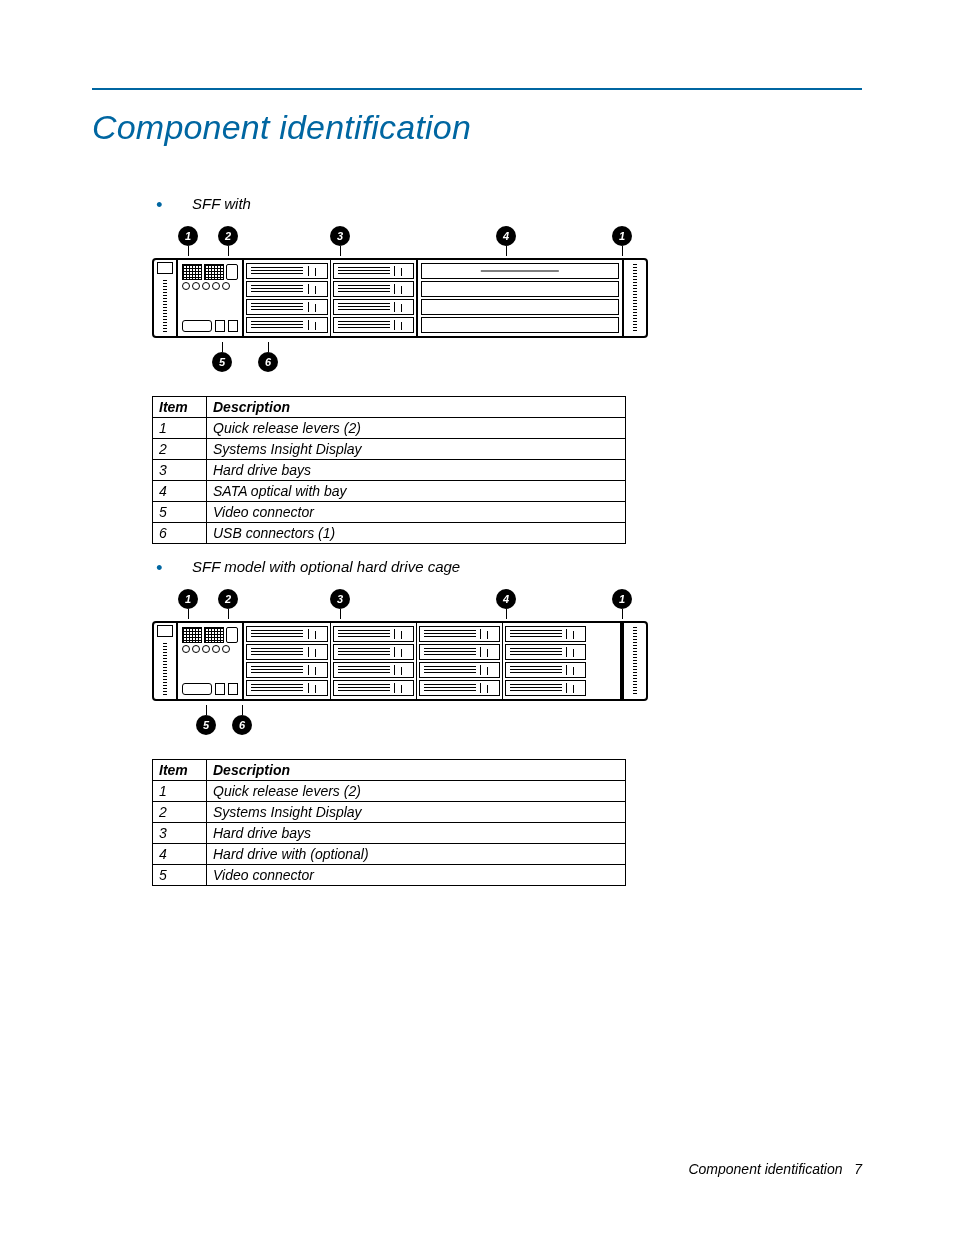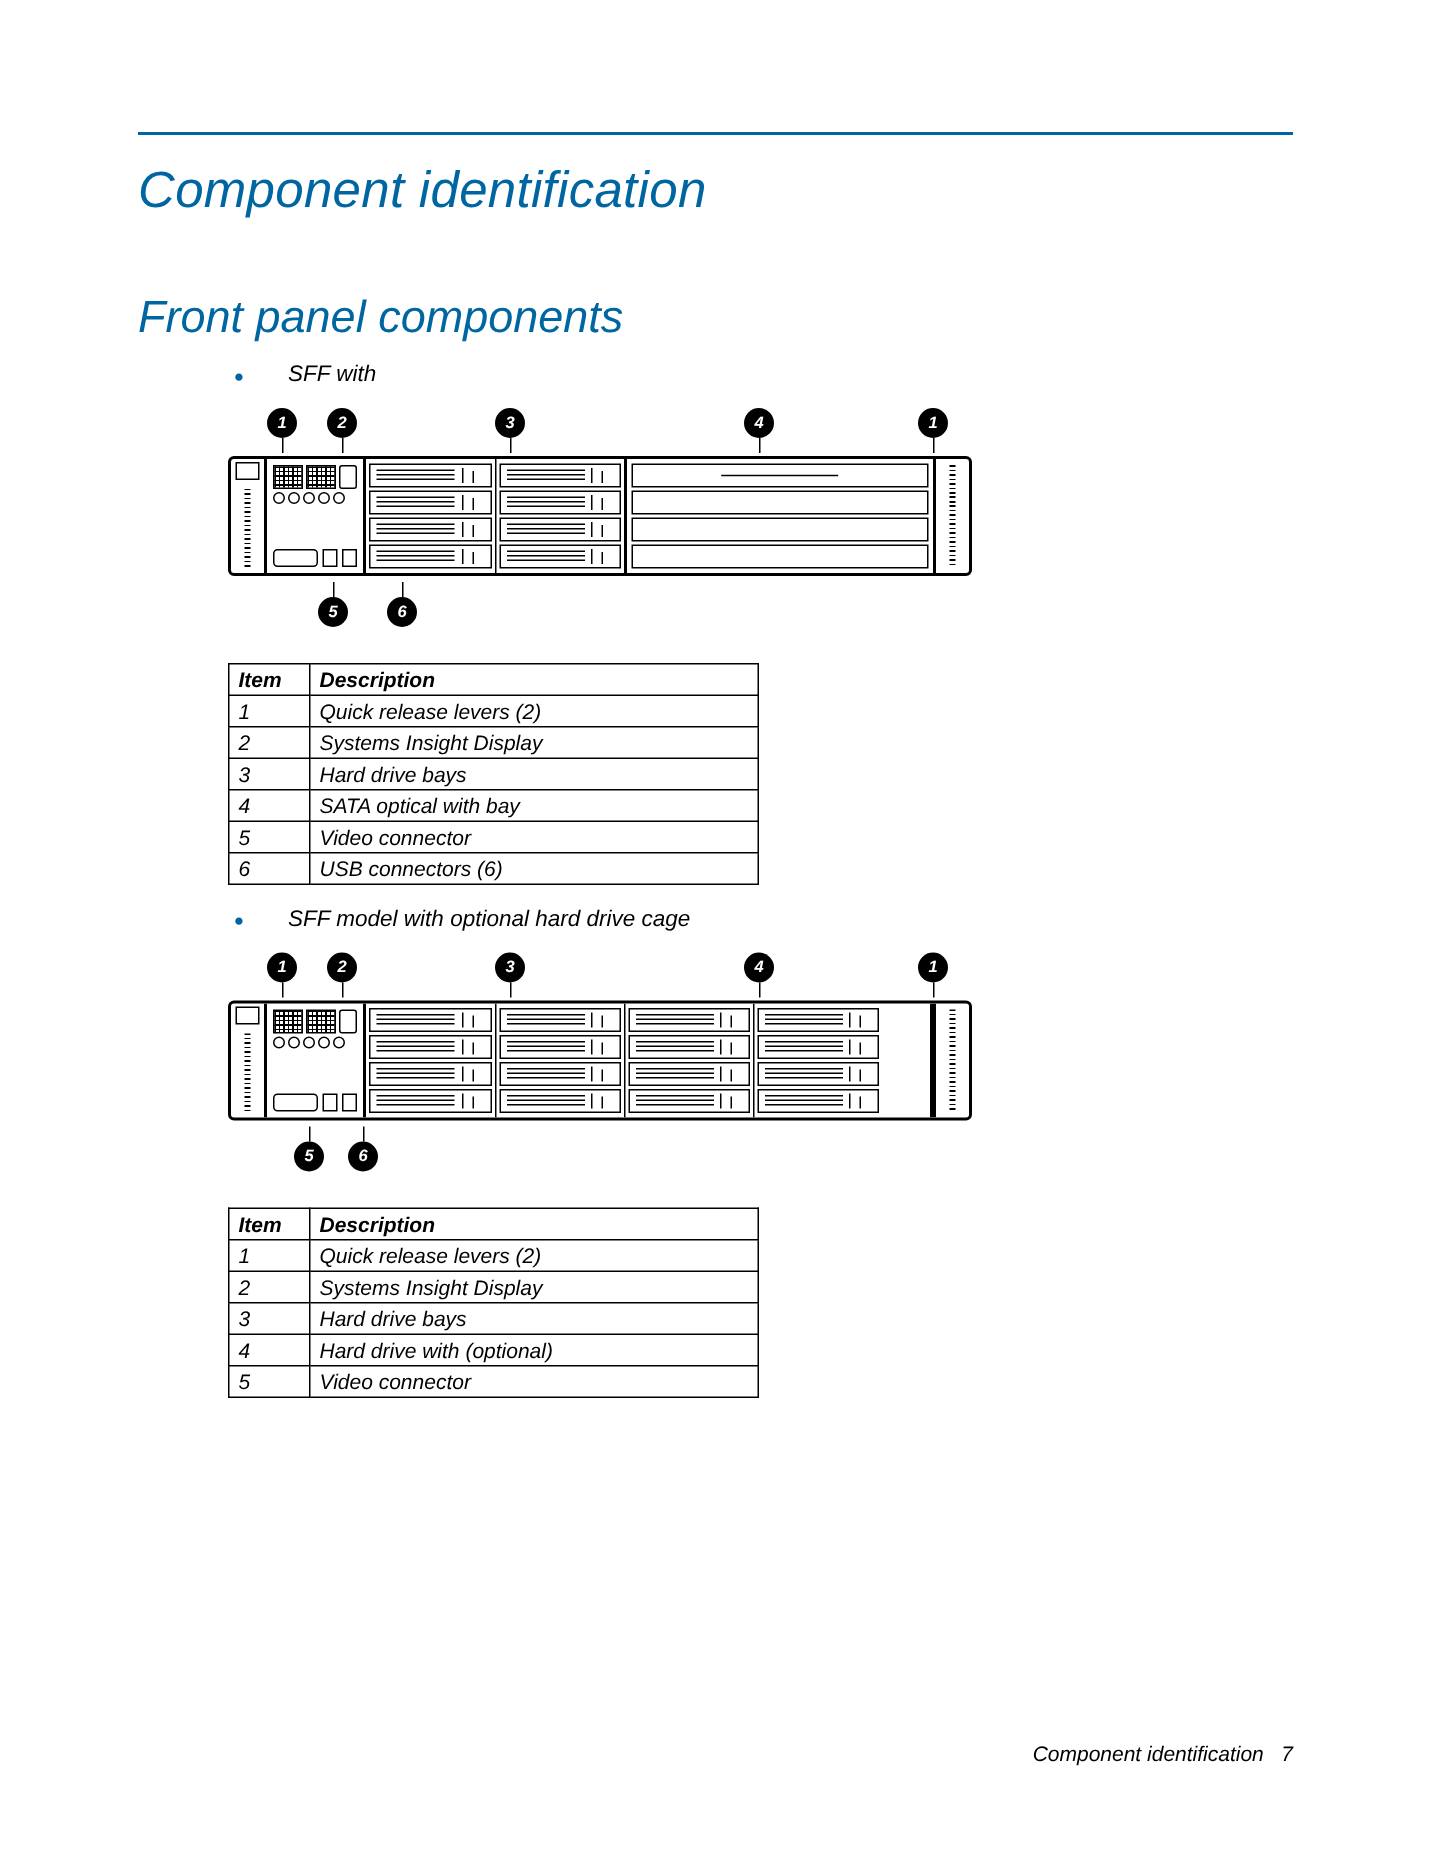--- a/index.html
+++ b/index.html
@@ -168,21 +168,21 @@
     padding: 3px;
     gap: 2px;
     box-sizing: border-box;
   }
   .optical .slot { height: 14px; border:1px solid #000; position:relative;}
   .optical .slot::before { content:""; position:absolute; left:50%; top:50%; width:40%; height:1px; background:#000; transform:translate(-50%,-50%);}
   .blank { height: 14px; border:1px solid #000;}
 
   table.comp {
     border-collapse: collapse;
-    width: 354px;
+    width: 474px;
     margin-left: 60px;
     margin-bottom: 14px;
     font-size: 14px;
     padding-left: 36px;
   }
   table.comp th, table.comp td {
     border: 1px solid #000;
     padding: 2px 6px;
     text-align: left;
     vertical-align: top;
@@ -200,21 +200,20 @@
     font-size: 14px;
   }
 </style>
 </head>
 <body>
 
 <div class="page">
   <div class="rule"></div>
   <h1>Component identification</h1>
 
-  <h2>Front panel components</h2>
 
   <ul class="bullets">
     <li>SFF with</li>
   </ul>
 
   <div class="diagram-wrap">
     <div class="callouts-row" id="d1top">
         <div class="callout" style="left: 26px; top: 0px;">1</div>
         <div class="leader" style="left: 36px; top: 20px; height: 10px;"></div>
         <div class="callout" style="left: 66px; top: 0px;">2</div>
@@ -309,21 +308,21 @@
         <tr>
           <td>4</td>
           <td>SATA optical with bay</td>
         </tr>
         <tr>
           <td>5</td>
           <td>Video connector</td>
         </tr>
         <tr>
           <td>6</td>
-          <td>USB connectors (6)</td>
+          <td>USB connectors (1)</td>
         </tr>
       </tbody>
   </table>
 
   <ul class="bullets">
     <li>SFF model with optional hard drive cage</li>
   </ul>
 
   <div class="diagram-wrap">
     <div class="callouts-row" id="d2top">

